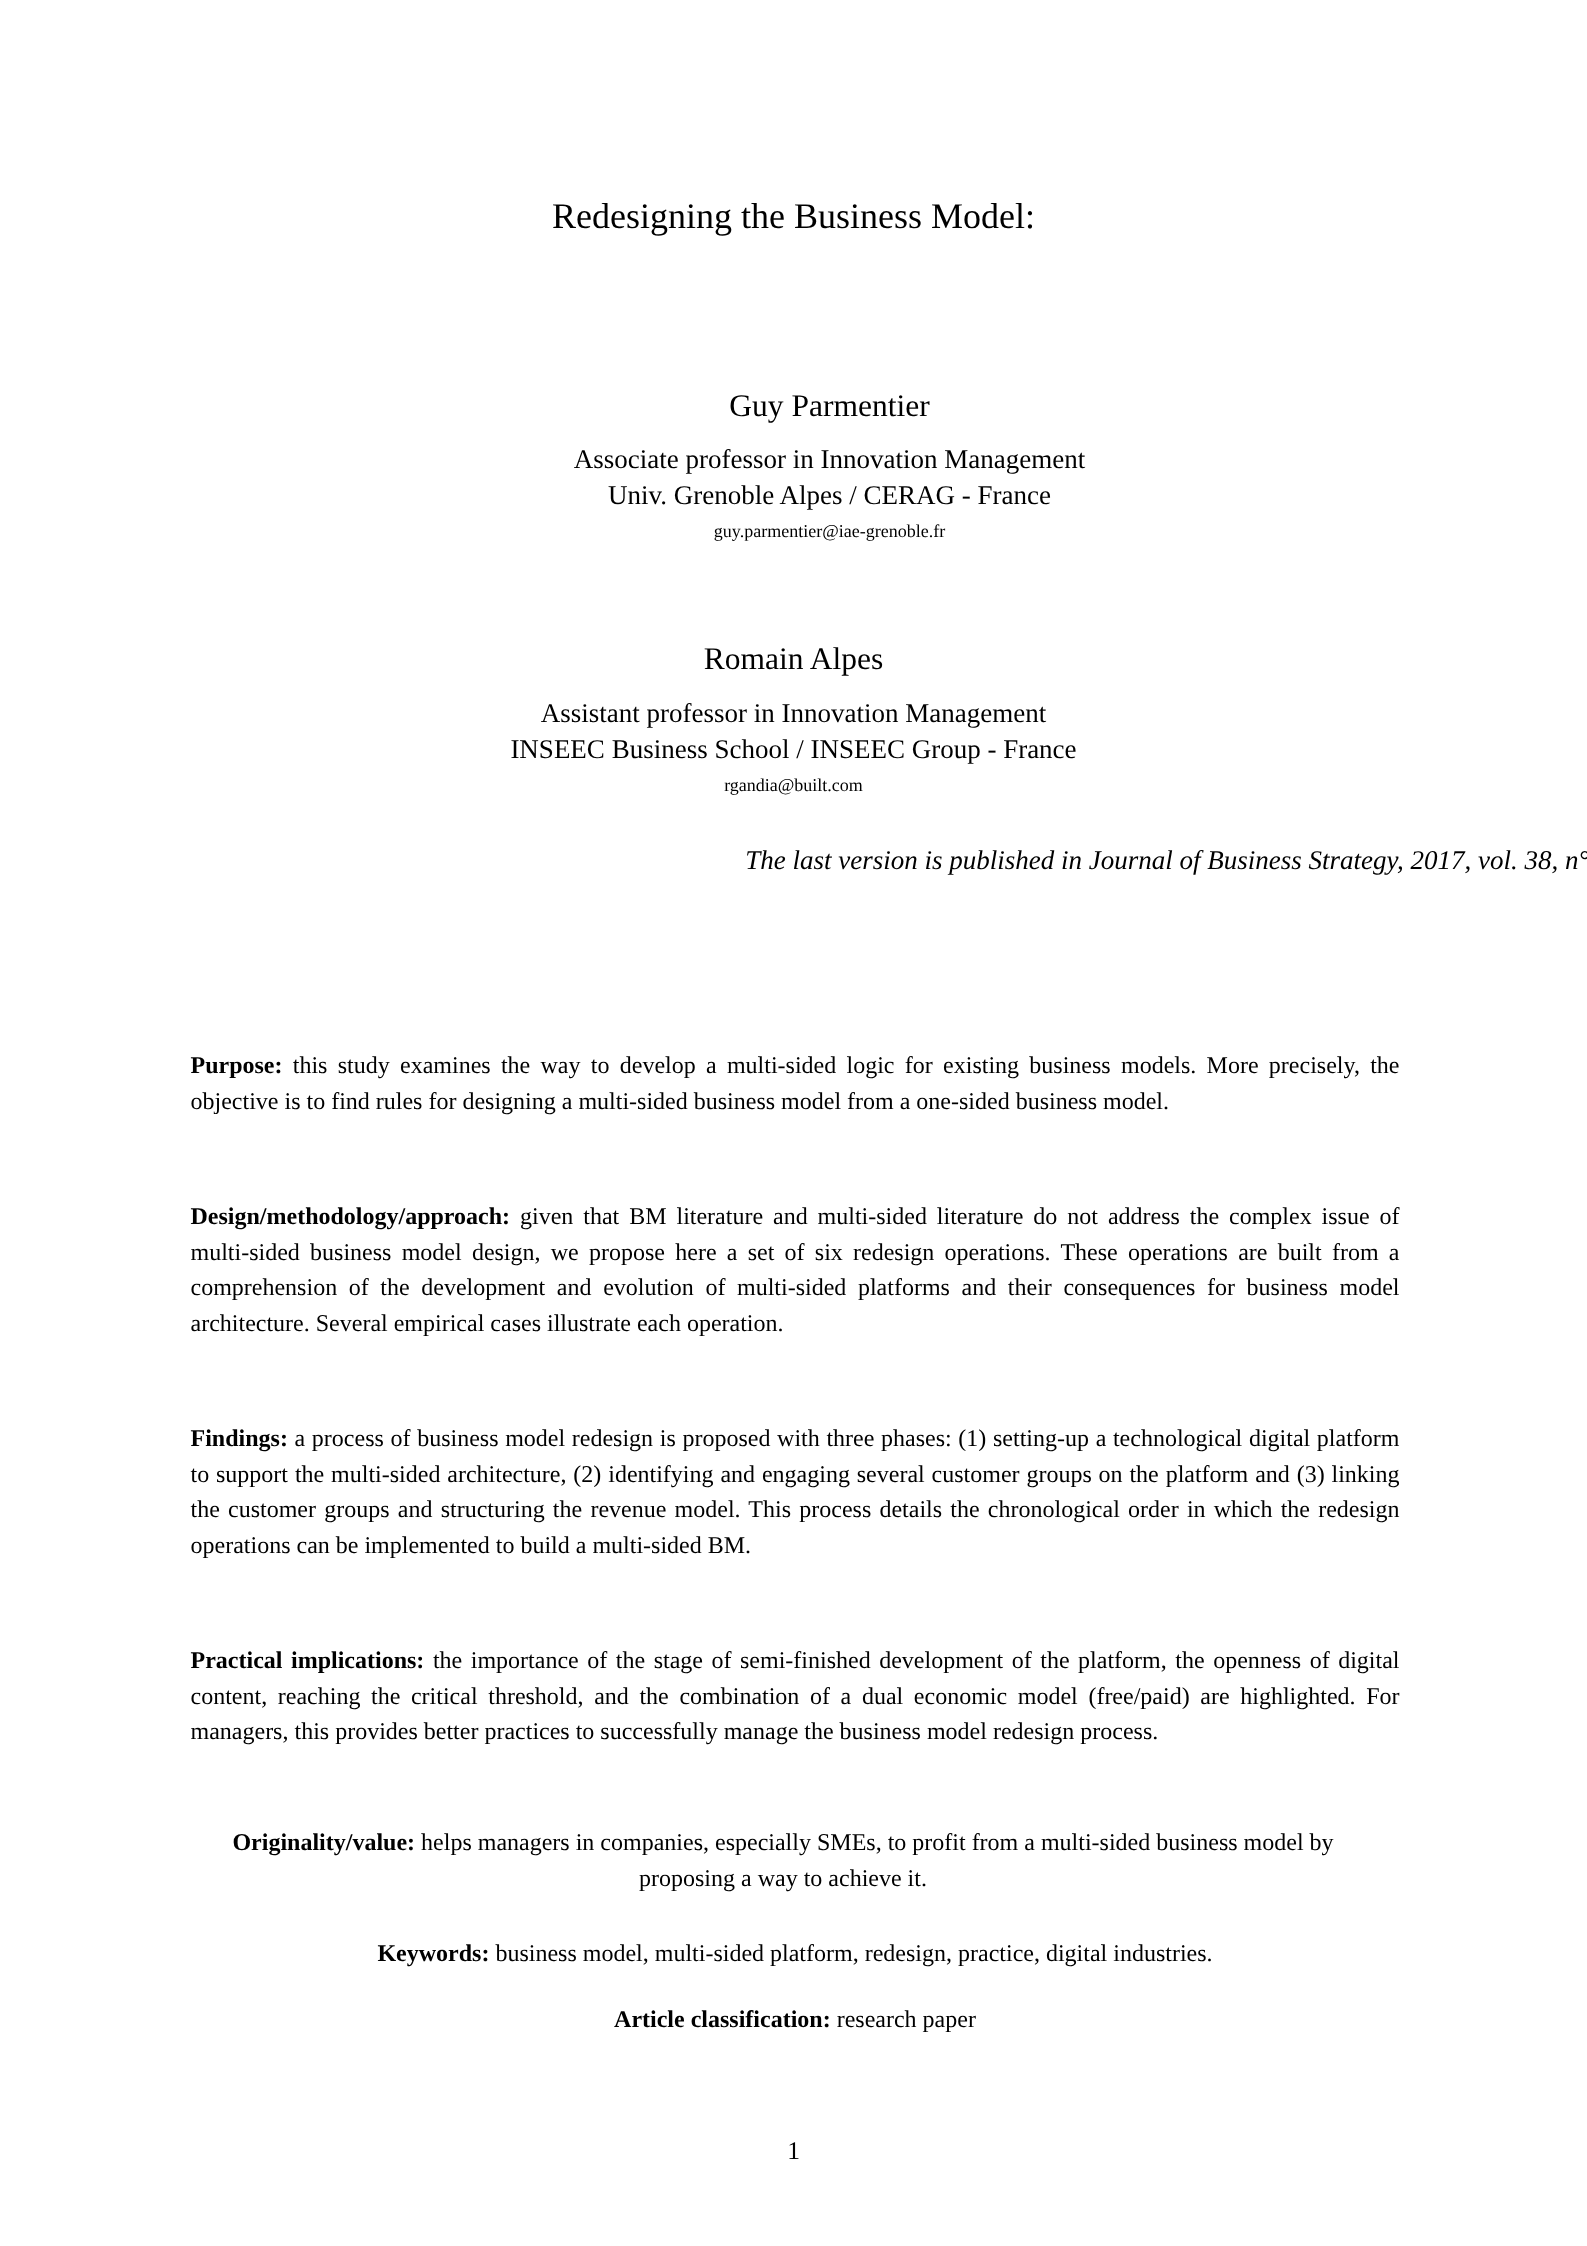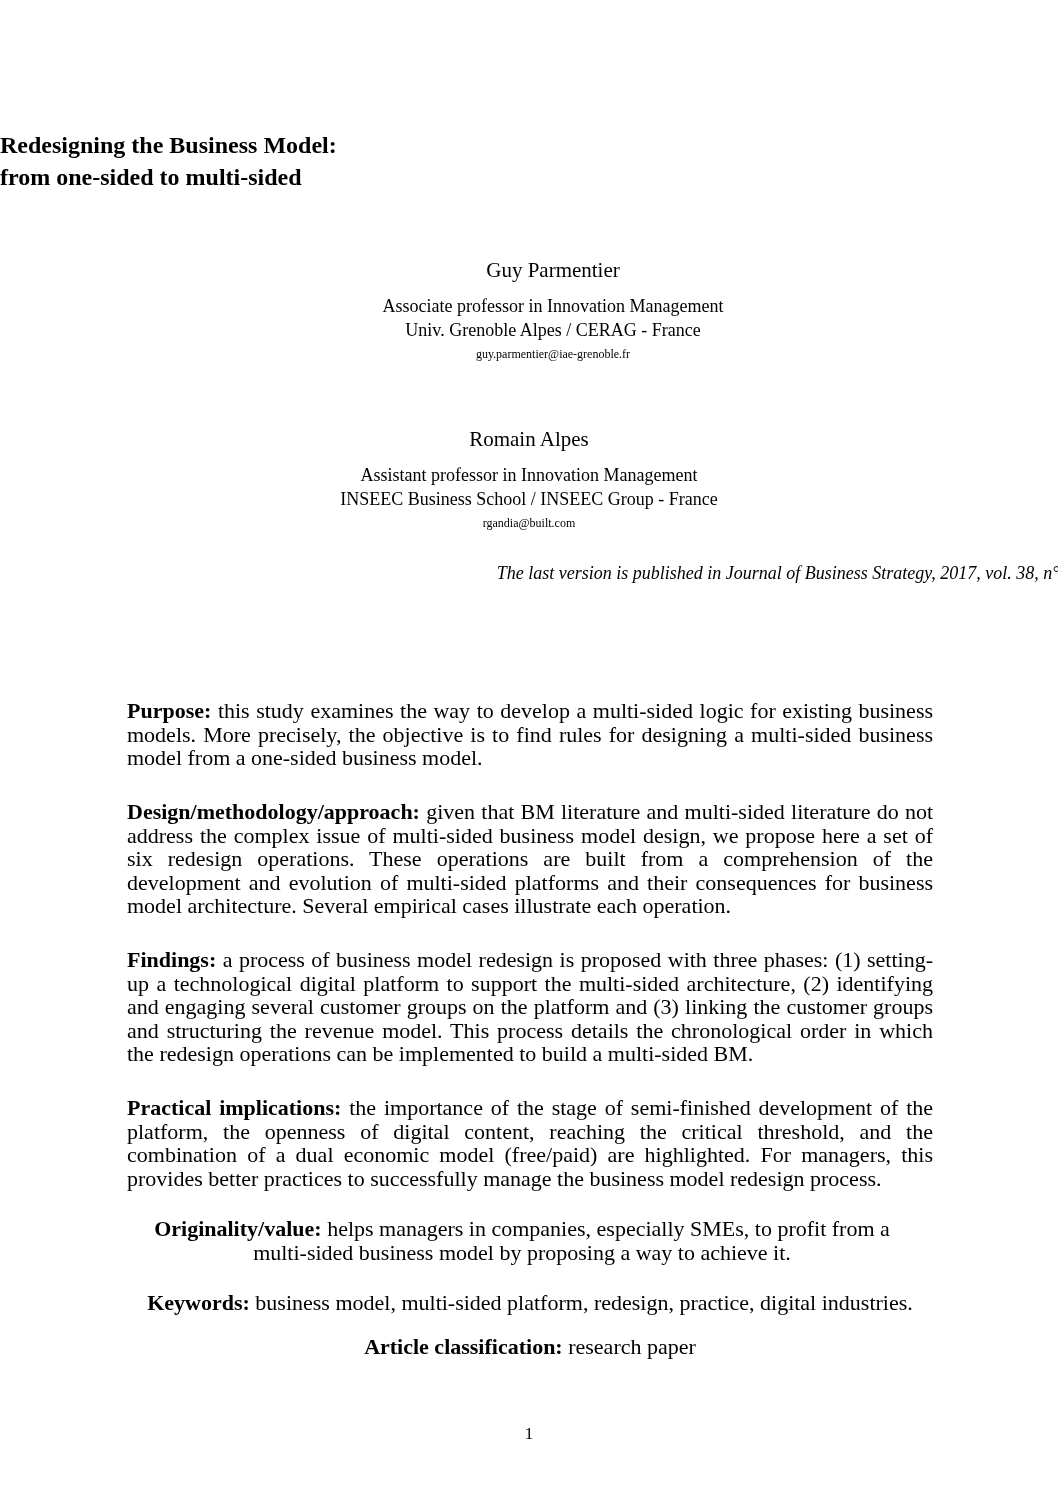--- a/index.html
+++ b/index.html
@@ -3,49 +3,48 @@
   <meta charset="utf-8">
   <style>
     html, body { margin: 0; padding: 0; background: #ffffff; }
     body {
       width: 1058px; height: 1497px; position: relative; overflow: hidden;
       font-family: "Liberation Serif", "DejaVu Serif", serif;
       color: #000;
     }
     .title {
       position: absolute; left: 0; width: 1058px; top: 129px;
-      text-align: left; font-weight: bold; font-size: 24px; line-height: 32px;
+      text-align: center; font-weight: normal; font-size: 24px; line-height: 32px;
     }
     .author-block {
       position: absolute; left: 0; width: 1058px; text-align: center;
     }
     .author-name { font-size: 21px; line-height: 28px; margin-bottom: 10px; }
     .affil { font-size: 18px; line-height: 24px; }
     .email { font-size: 12px; line-height: 24px; color: #000; }
     .pubnote {
       position: absolute; left: 0; width: 1058px; top: 561px;
       text-align: right; font-style: italic; font-size: 18px; line-height: 24px; padding-left: 15px;
     }
     .abstract {
       position: absolute; left: 127px; width: 806px;
-      font-size: 22px; line-height: 23.5px; text-align: justify;
+      font-size: 16px; line-height: 23.5px; text-align: justify;
     }
     .abstract .label { font-weight: bold; }
     .section-ragged { text-align: center; }
     .page-number {
       position: absolute; left: 0; width: 1058px; top: 1424px;
       text-align: center; font-size: 17px;
     }
   </style>
 </head>
 <body>
 
 <div class="title">
   <div>Redesigning the Business Model:</div>
-  <div>from one-sided to multi-sided</div>
 </div>
 
 <div class="author-block" style="top:256px;padding-left:24px;">
   <div class="author-name">Guy Parmentier</div>
   <div class="affil">Associate professor in Innovation Management</div>
   <div class="affil">Univ. Grenoble Alpes / CERAG - France</div>
   <div><a class="email">guy.parmentier@iae-grenoble.fr</a></div>
 </div>
 
 <div class="author-block" style="top:425px;">

